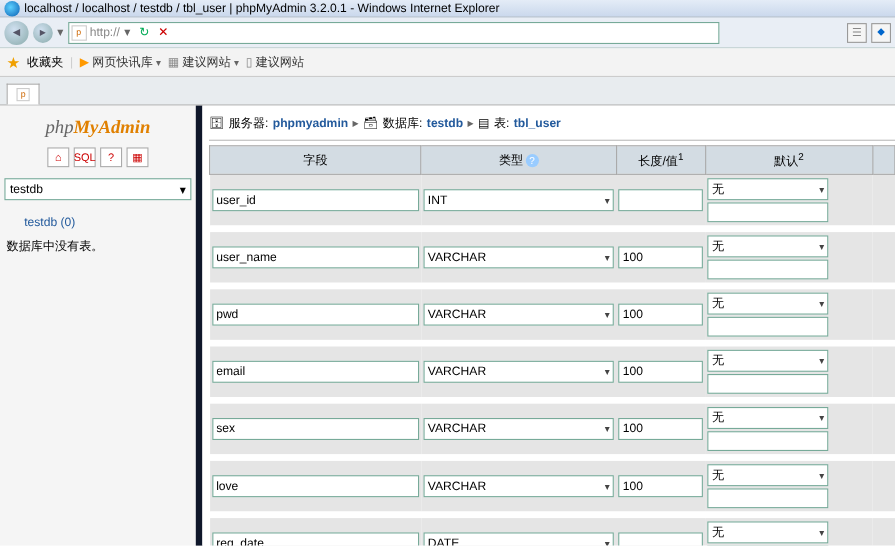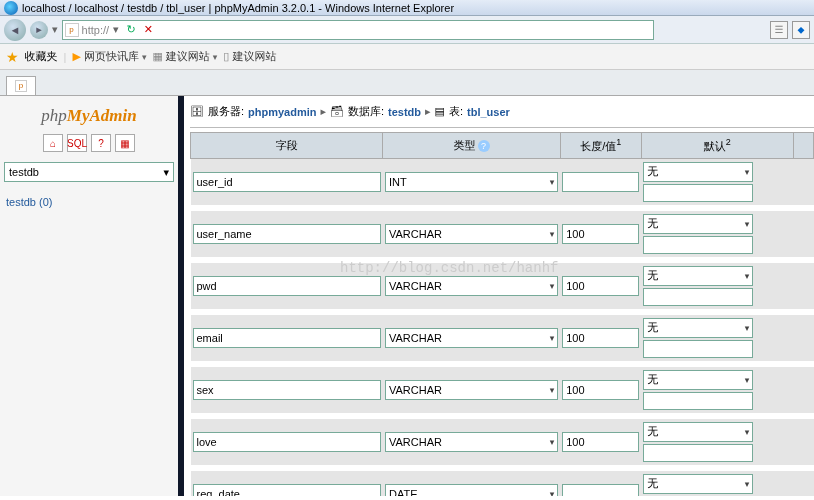--- a/index.html
+++ b/index.html
@@ -35,21 +35,21 @@
 
 
 .main { display: flex; height: 400px; }
 .sidebar { width: 184px; background: #f5f5f5; border-right: 6px solid #0f172a; padding: 6px 4px; }
 .logo { text-align: center; padding: 4px 0 8px; font-family: Georgia, serif; font-size: 17px; font-style: italic; }
 .logo .p1 { color: #666; } .logo .p2 { color: #e08000; font-weight: bold; }
 .icon-row { display: flex; justify-content: center; gap: 4px; margin-bottom: 10px; }
 .icon-row span { width: 20px; height: 18px; border: 1px solid #aaa; background: #fff; display: flex; align-items: center; justify-content: center; font-size: 10px; color: #c00; }
 .side-label { text-align: center; padding: 4px; color: #333; }
 .db-select { width: 100%; height: 20px; border: 1px solid #7a9; background: #fff; display: flex; align-items: center; justify-content: space-between; padding: 0 4px; margin-bottom: 10px; }
-.db-link { color: #235a9c; padding: 4px 2px; cursor: pointer; }
+.db-link { color: #235a9c; padding: 4px 2px; cursor: pointer; margin-left: 16px; }
 .db-empty { color: #000; padding: 4px 2px; }
 
 
 .content { flex: 1; background: #fff; padding: 6px 0 0 6px; overflow: hidden; }
 .breadcrumb { display: flex; align-items: center; gap: 4px; padding: 2px 0 8px 0; border-bottom: 1px solid #bbb; margin-bottom: 4px; }
 .breadcrumb a { color: #235a9c; text-decoration: none; font-weight: bold; }
 .breadcrumb .sep { color: #666; }
 
 table.fields { border-collapse: collapse; width: 100%; }
 table.fields th { background: #d3dce3; border: 1px solid #aaa; padding: 4px 6px; font-weight: normal; color: #000; }
@@ -130,20 +130,21 @@
       <span>⌂</span>
       <span>SQL</span>
       <span>?</span>
       <span>▦</span>
     </div>
     <div class="db-select">
       <span>testdb</span>
       <span class="arrow">▾</span>
     </div>
     <div class="db-link">testdb (0)</div>
+    <div class="db-empty">数据库中没有表。</div>
   </div>
 
   <div class="content">
     <div class="breadcrumb">
       <span>🗄</span>
       <span>服务器:</span>
       <a>phpmyadmin</a>
       <span class="sep">▸</span>
       <span>🗃</span>
       <span>数据库:</span>
@@ -326,15 +327,14 @@
                   <span class="arrow">▾</span>
                 </div>
                 <input style="">
               </div>
             </td>
             <td></td>
           </tr>
         </tbody>
     </table>
 
-    <div class="watermark">http://blog.csdn.net/hanhf</div>
   </div>
 </div>
 
 </body></html>

